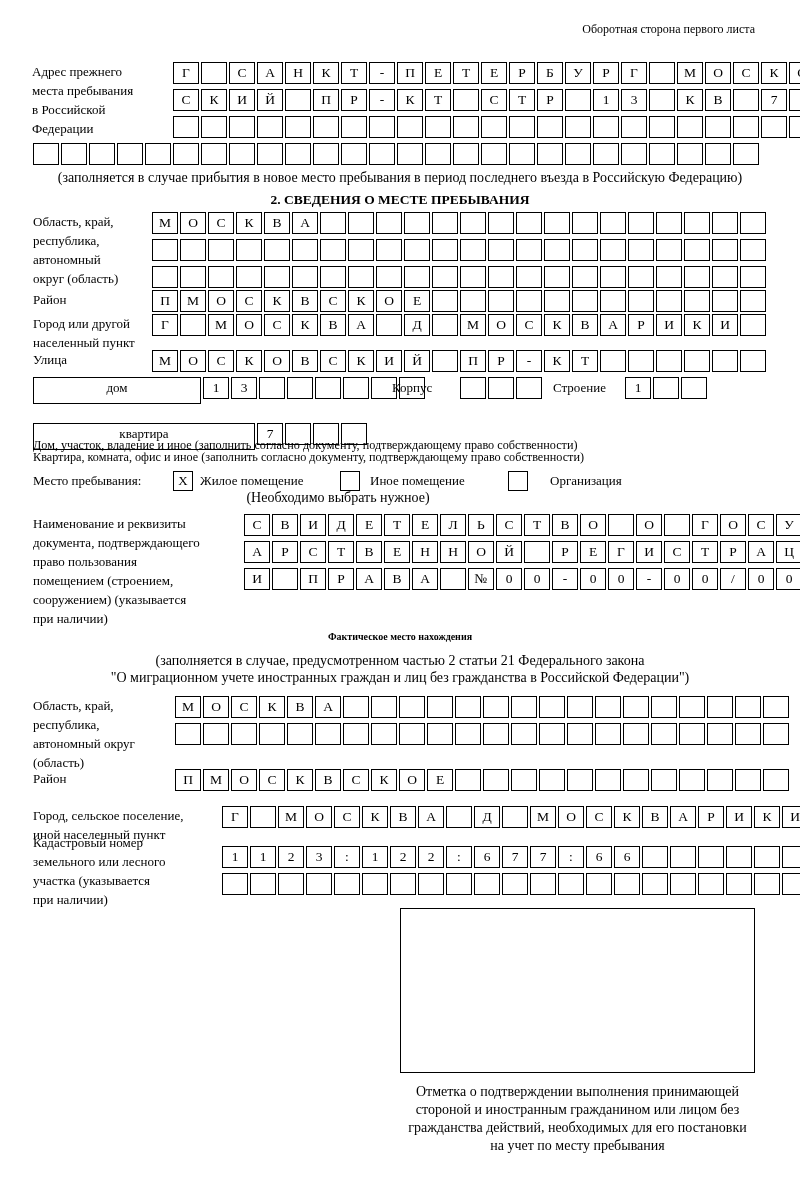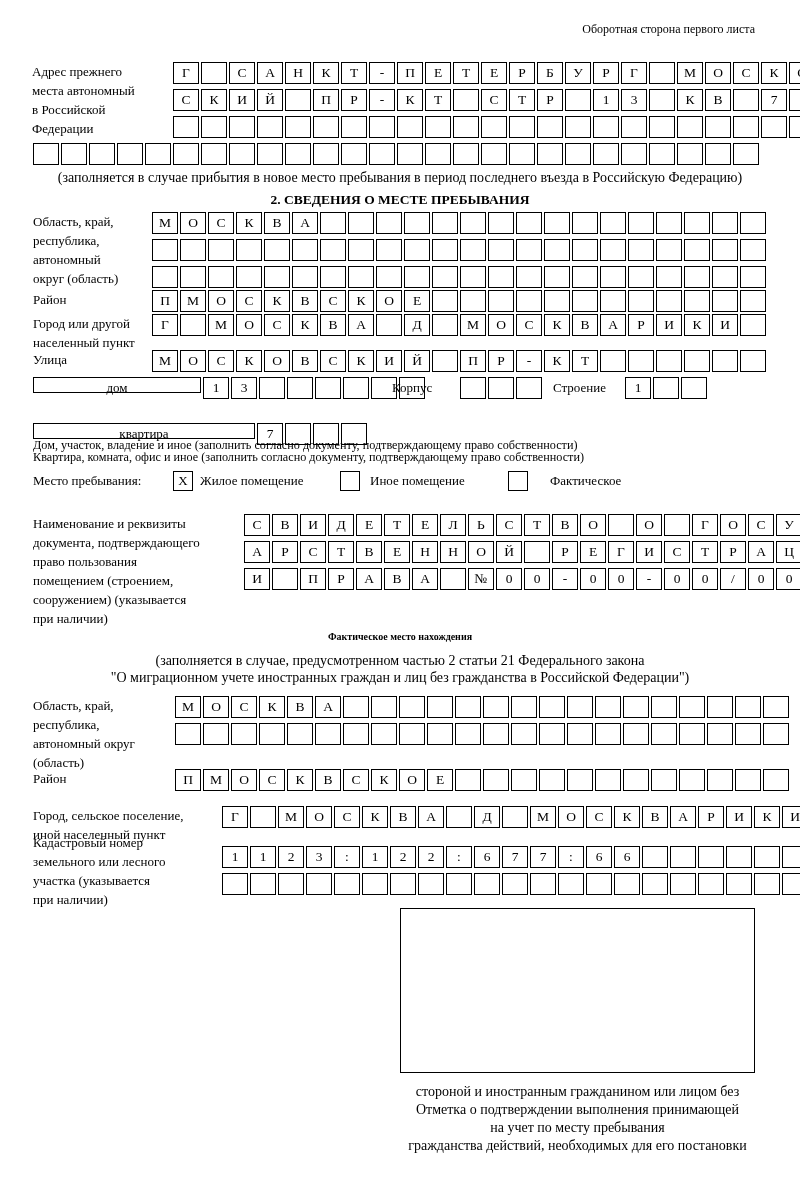--- a/index.html
+++ b/index.html
@@ -40,21 +40,21 @@
     width:26px;height:22px;
     border:1px solid #000;
     margin-right:2px;
     box-sizing:border-box;
     font-size:13.5px;
     line-height:20px;
     text-align:center;
     font-family:"Liberation Serif", serif;
   }
   .boxlabel{
-    height:16px;
+    height:27px;
     border:1px solid #000;
     box-sizing:border-box;
     font-size:13px;
     line-height:20px;
     text-align:center;
     margin-right:2px;
   }
   .plain{
     position:absolute;
     font-size:13px;
@@ -77,21 +77,21 @@
   }
 </style>
 </head>
 <body>
 
 <div class="page">
 
   <div class="hdr-right">Оборотная сторона первого листа</div>
 
   <div class="lbl" style="left:32px;top:62px;">Адрес прежнего
-места автономный
+места пребывания
 в Российской
 Федерации</div>
 
   <div class="row" id="prev-row-0" style="left:173px;top:62px;">
       <div class="cell">Г</div>
       <div class="cell"></div>
       <div class="cell">С</div>
       <div class="cell">А</div>
       <div class="cell">Н</div>
       <div class="cell">К</div>
@@ -386,21 +386,22 @@
       <div class="cell"></div>
     </div>
   <div class="lbl small" style="left:33px;top:448px;">Квартира, комната, офис и иное (заполнить согласно документу, подтверждающему право собственности)</div>
 
   <div class="plain" style="left:33px;top:470px;">Место пребывания:</div>
   <div class="chk" style="position:absolute;left:173px;top:471px;">X</div>
   <div class="plain" style="left:200px;top:470px;">Жилое помещение</div>
   <div class="chk" style="position:absolute;left:340px;top:471px;"></div>
   <div class="plain" style="left:370px;top:470px;">Иное помещение</div>
   <div class="chk" style="position:absolute;left:508px;top:471px;"></div>
-  <div class="plain" style="left:550px;top:470px;">Фактическое</div>
+  <div class="plain" style="left:550px;top:470px;">Организация</div>
+  <div class="center" style="left:173px;top:490px;width:330px;">(Необходимо выбрать нужное)</div>
 
   <div class="lbl" style="left:33px;top:514px;">Наименование и реквизиты
 документа, подтверждающего
 право пользования
 помещением (строением,
 сооружением) (указывается
 при наличии)</div>
   <div class="row" id="s2-doc-0" style="left:244px;top:514px;">
       <div class="cell">С</div>
       <div class="cell">В</div>
@@ -623,19 +624,19 @@
       <div class="cell"></div>
       <div class="cell"></div>
       <div class="cell"></div>
       <div class="cell"></div>
       <div class="cell"></div>
       <div class="cell"></div>
     </div>
 
   <div class="bigbox" style="left:400px;top:908px;width:355px;height:165px;"></div>
   <div class="center" style="left:390px;top:1083px;width:375px;line-height:18px;">
+    <div>Отметка о подтверждении выполнения принимающей</div>
     <div>стороной и иностранным гражданином или лицом без</div>
-    <div>Отметка о подтверждении выполнения принимающей</div>
+    <div>гражданства действий, необходимых для его постановки</div>
     <div>на учет по месту пребывания</div>
-    <div>гражданства действий, необходимых для его постановки</div>
   </div>
 
 </div>
 
 </body></html>

